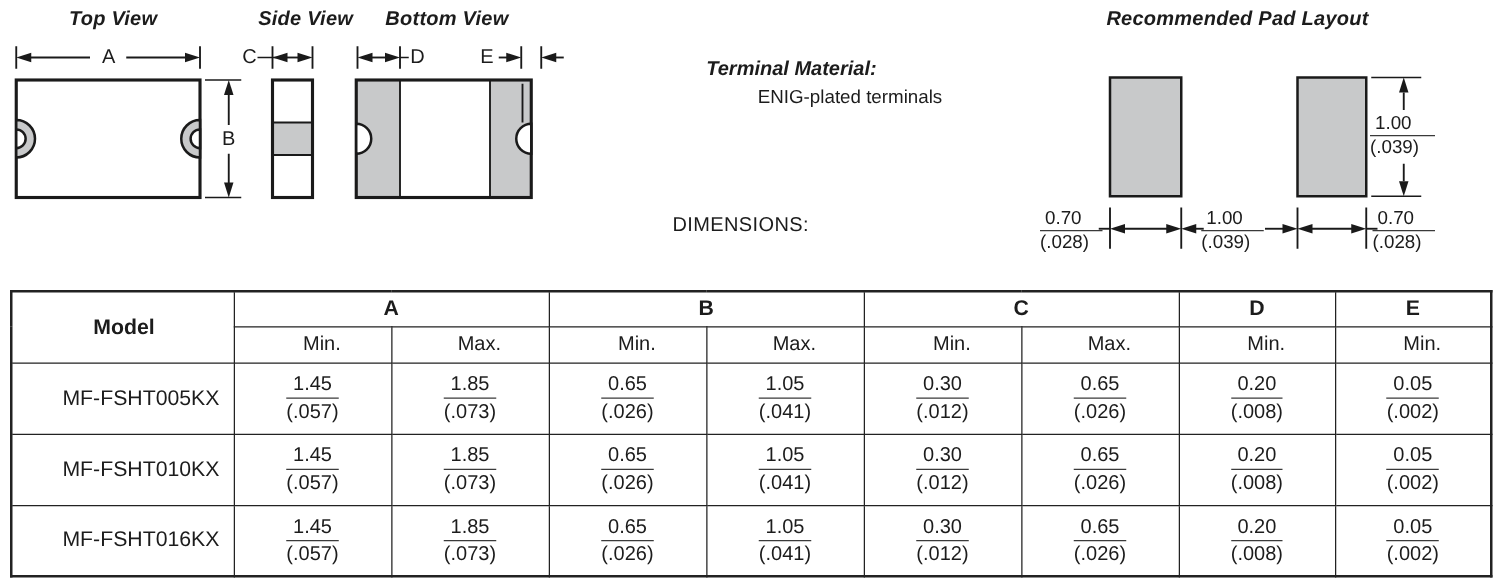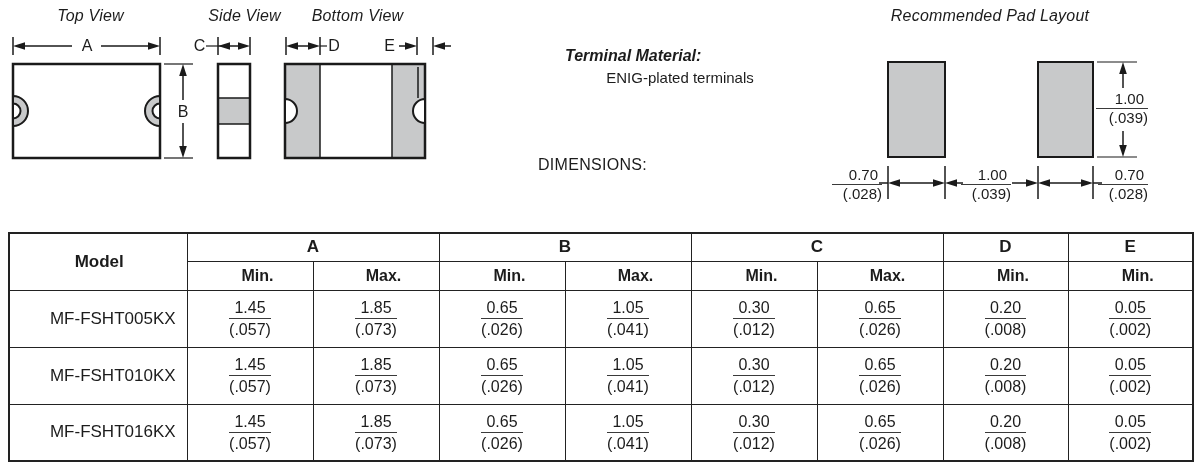--- a/index.html
+++ b/index.html
@@ -1,39 +1,39 @@
 <!DOCTYPE html>
 <html><head>
 <meta charset="utf-8">
 <style>
   * { margin:0; padding:0; box-sizing:border-box; }
   body { background:#ffffff; font-family:"Liberation Sans", sans-serif; color:#1c1c1c; }
   #canvas { position:relative; width:1200px; height:468px; background:#ffffff; overflow:hidden; }
 
   .abs { position:absolute; }
-  .view-title { font-style:italic; font-weight:normal; font-size:16px; text-align:center; letter-spacing:.2px; }
+  .view-title { font-style:italic; font-weight:bold; font-size:16px; text-align:center; letter-spacing:.2px; }
   .dim-letter { font-size:16px; text-align:center; }
 
   .note-title { font-style:italic; font-weight:bold; font-size:16px;margin-top:39px; }
   .note-body  { font-size:15px; margin-top:4px;text-align:center; }
 
   .dims-label { font-size:16px; letter-spacing:.3px; }
 
   .frac { display:inline-block; text-align:center; vertical-align:middle; }
   .frac .num { display:block; border-bottom:1.6px solid #3a3a3a; padding:0 4px 1px 4px; }
   .frac .den { display:block; padding-top:1px; }
-  .dimfrac { font-size:15px; line-height:16px; text-align:right; }
+  .dimfrac { font-size:15px; line-height:16px; text-align:left; }
   .mmfrac  { font-size:16px; line-height:18px; text-align:center; }
 
   
   table.spec { position:absolute; left:8px; top:232px; width:1184px; border-collapse:collapse;
                border:2.5px solid #222; table-layout:fixed; }
   table.spec th, table.spec td { border:1.5px solid #222; text-align:center; vertical-align:middle; }
   th.group { font-size:17px; font-weight:bold; height:28px; }
-  th.sub   { font-size:16px; font-weight:bold; height:29px; border-bottom:2.5px solid #222;padding-left:15px; }
+  th.sub   { font-size:16px; font-weight:normal; height:29px; border-bottom:2.5px solid #222;padding-left:15px; }
   th.model-h { font-size:17px; font-weight:bold; text-align:left; padding-left:2px; border-bottom:2.5px solid #222; }
   td.model { font-size:17px; text-align:left; padding-left:29px; height:57px; }
   td.val { height:57px; }
   td.val .frac { font-size:16px; line-height:19px; }
 </style>
 </head>
 <body>
 
 <div id="canvas">
 
@@ -145,21 +145,21 @@
   <div class="abs dim-letter" style="left:174px;top:103px;width:18px">B</div>
   <div class="abs dim-letter" style="left:192px;top:37px;width:15px">C</div>
   <div class="abs dim-letter" style="left:326px;top:37px;width:16px">D</div>
   <div class="abs dim-letter" style="left:382px;top:37px;width:15px">E</div>
 
   <div class="abs" style="left:565px;top:8px;width:230px">
     <div class="note-title">Terminal Material:</div>
     <div class="note-body">ENIG-plated terminals</div>
   </div>
 
-  <div class="abs dims-label" style="left:538px;top:156px">DIMENSIONS:</div>
+  <div class="abs dims-label" style="left:538px;top:172px">DIMENSIONS:</div>
 
   <div class="abs frac dimfrac" style="left:832px;top:167px;min-width:50px">
     <span class="num">0.70</span>
     <span class="den">(.028)</span>
   </div>
   <div class="abs frac dimfrac" style="left:961px;top:167px;min-width:50px">
     <span class="num">1.00</span>
     <span class="den">(.039)</span>
   </div>
   <div class="abs frac dimfrac" style="left:1098px;top:167px;min-width:50px">

